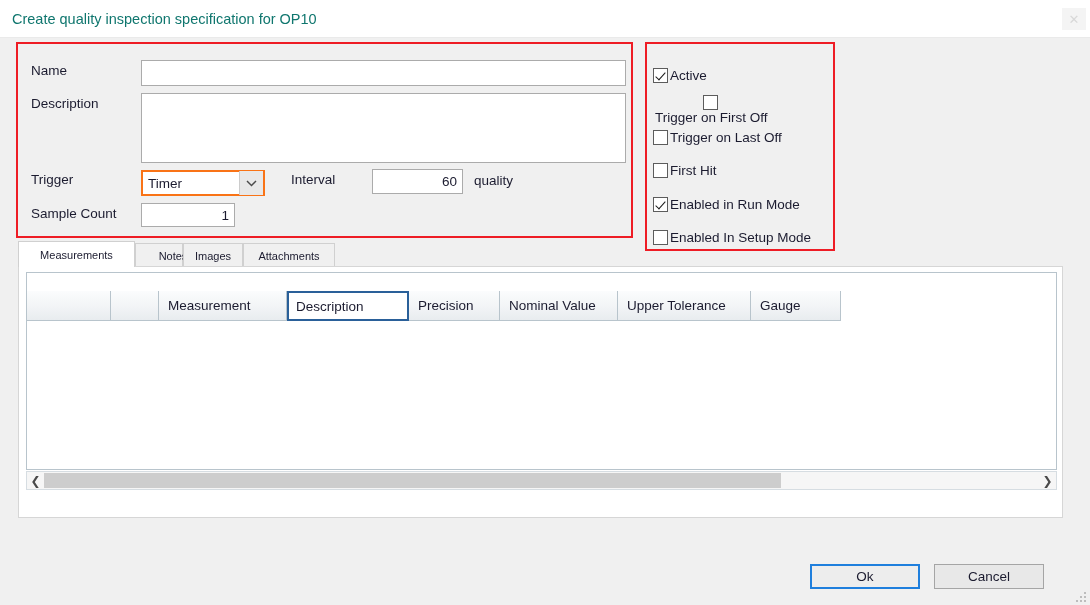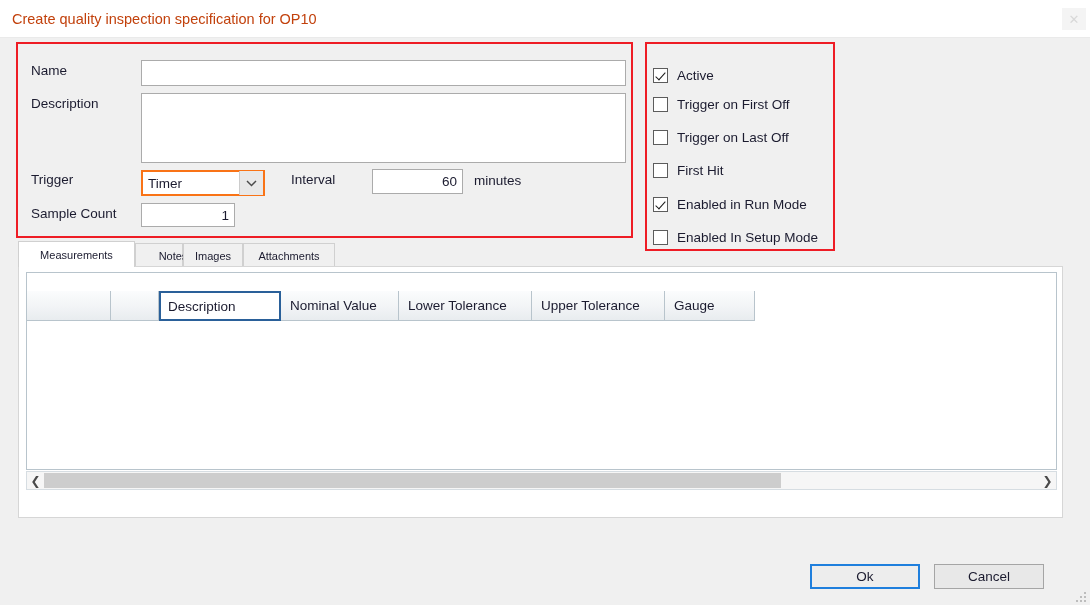--- a/index.html
+++ b/index.html
@@ -12,21 +12,21 @@
   }
 
   
   #titlebar {
     position: absolute; left: 0; top: 0; width: 1090px; height: 38px;
     background: #ffffff;
     border-bottom: 1px solid #eaeaea;
   }
   #title-text {
     position: absolute; left: 12px; top: 11px;
-    font-size: 14.5px; color: #c2410c; white-space: nowrap;
+    font-size: 14.5px; color: #0f766e; white-space: nowrap;
   }
   #close-btn {
     position: absolute; right: 4px; top: 8px; width: 24px; height: 22px;
     background: #f4f4f4;
     display: flex; align-items: center; justify-content: center;
     color: #d8d8d8; font-size: 13px; line-height: 1;
   }
 
   
   .annot {
@@ -90,21 +90,21 @@
     position: relative; flex: none;
   }
   .chk-box.checked::after {
     content: "";
     position: absolute; left: 4px; top: 1px;
     width: 4px; height: 9px;
     border: solid #1b1b1b; border-width: 0 1.6px 1.6px 0;
     transform: rotate(42deg);
   }
   .chk-label {
-    margin-left: 9px; font-size: 13.5px; color: #1b1b2f; white-space: nowrap;
+    margin-left: 2px; font-size: 13.5px; color: #1b1b2f; white-space: nowrap;
   }
 
   
   #tabstrip {
     position: absolute; left: 18px; top: 243px; width: 1045px; height: 24px;
   }
   .tab {
     position: absolute; top: 0; height: 24px;
     display: flex; align-items: center; justify-content: center;
     font-size: 11px; color: #1b1b2f;
@@ -210,31 +210,31 @@
   <div id="combo-trigger-value">Timer</div>
   <div id="combo-trigger-arrow">
     <svg width="11" height="7" viewBox="0 0 11 7">
         <path d="M1 1 L5.5 5.6 L10 1" fill="none" stroke="#4a4a4a" stroke-width="1.4"></path>
       </svg>
   </div>
 </div>
 
 <div id="lbl-interval" class="f-label">Interval</div>
 <input id="inp-interval" class="f-input num" type="text" value="60" style="">
-<div id="lbl-minutes" class="f-label">minutes</div>
+<div id="lbl-minutes" class="f-label">quality</div>
 
 <div id="lbl-samplecount" class="f-label">Sample Count</div>
 <input id="inp-samplecount" class="f-input num" type="text" value="1" style="">
 
 <div id="checkbox-panel">
     <div class="chk-row" style="top: 66px;">
       <div class="chk-box checked"></div>
       <div class="chk-label">Active</div>
     </div>
-    <div class="chk-row" style="top: 95px;">
+    <div class="chk-row" style="top: 95px; flex-direction: column;">
       <div class="chk-box"></div>
       <div class="chk-label">Trigger on First Off</div>
     </div>
     <div class="chk-row" style="top: 128px;">
       <div class="chk-box"></div>
       <div class="chk-label">Trigger on Last Off</div>
     </div>
     <div class="chk-row" style="top: 161px;">
       <div class="chk-box"></div>
       <div class="chk-label">First Hit</div>
@@ -254,23 +254,24 @@
     <div class="tab" style="left: 117px; width: 48px; padding-left: 28px;">Notes</div>
     <div class="tab" style="left: 165px; width: 60px;">Images</div>
     <div class="tab" style="left: 225px; width: 92px;">Attachments</div>
   </div>
 
 <div id="tabpanel">
   <div id="grid">
     <div id="grid-header">
         <div class="gh-cell" style="width: 84px;"></div>
         <div class="gh-cell" style="width: 48px;"></div>
+        <div class="gh-cell" style="width: 128px;">Measurement</div>
         <div class="gh-cell focused" style="width: 122px;">Description</div>
+        <div class="gh-cell" style="width: 91px;">Precision</div>
         <div class="gh-cell" style="width: 118px;">Nominal Value</div>
-        <div class="gh-cell" style="width: 133px;">Lower Tolerance</div>
         <div class="gh-cell" style="width: 133px;">Upper Tolerance</div>
         <div class="gh-cell" style="width: 90px;">Gauge</div>
       </div>
   </div>
 
   <div id="hscroll">
     <div class="hs-arrow">❮</div>
     <div id="hs-track">
       <div id="hs-thumb"></div>
     </div>

